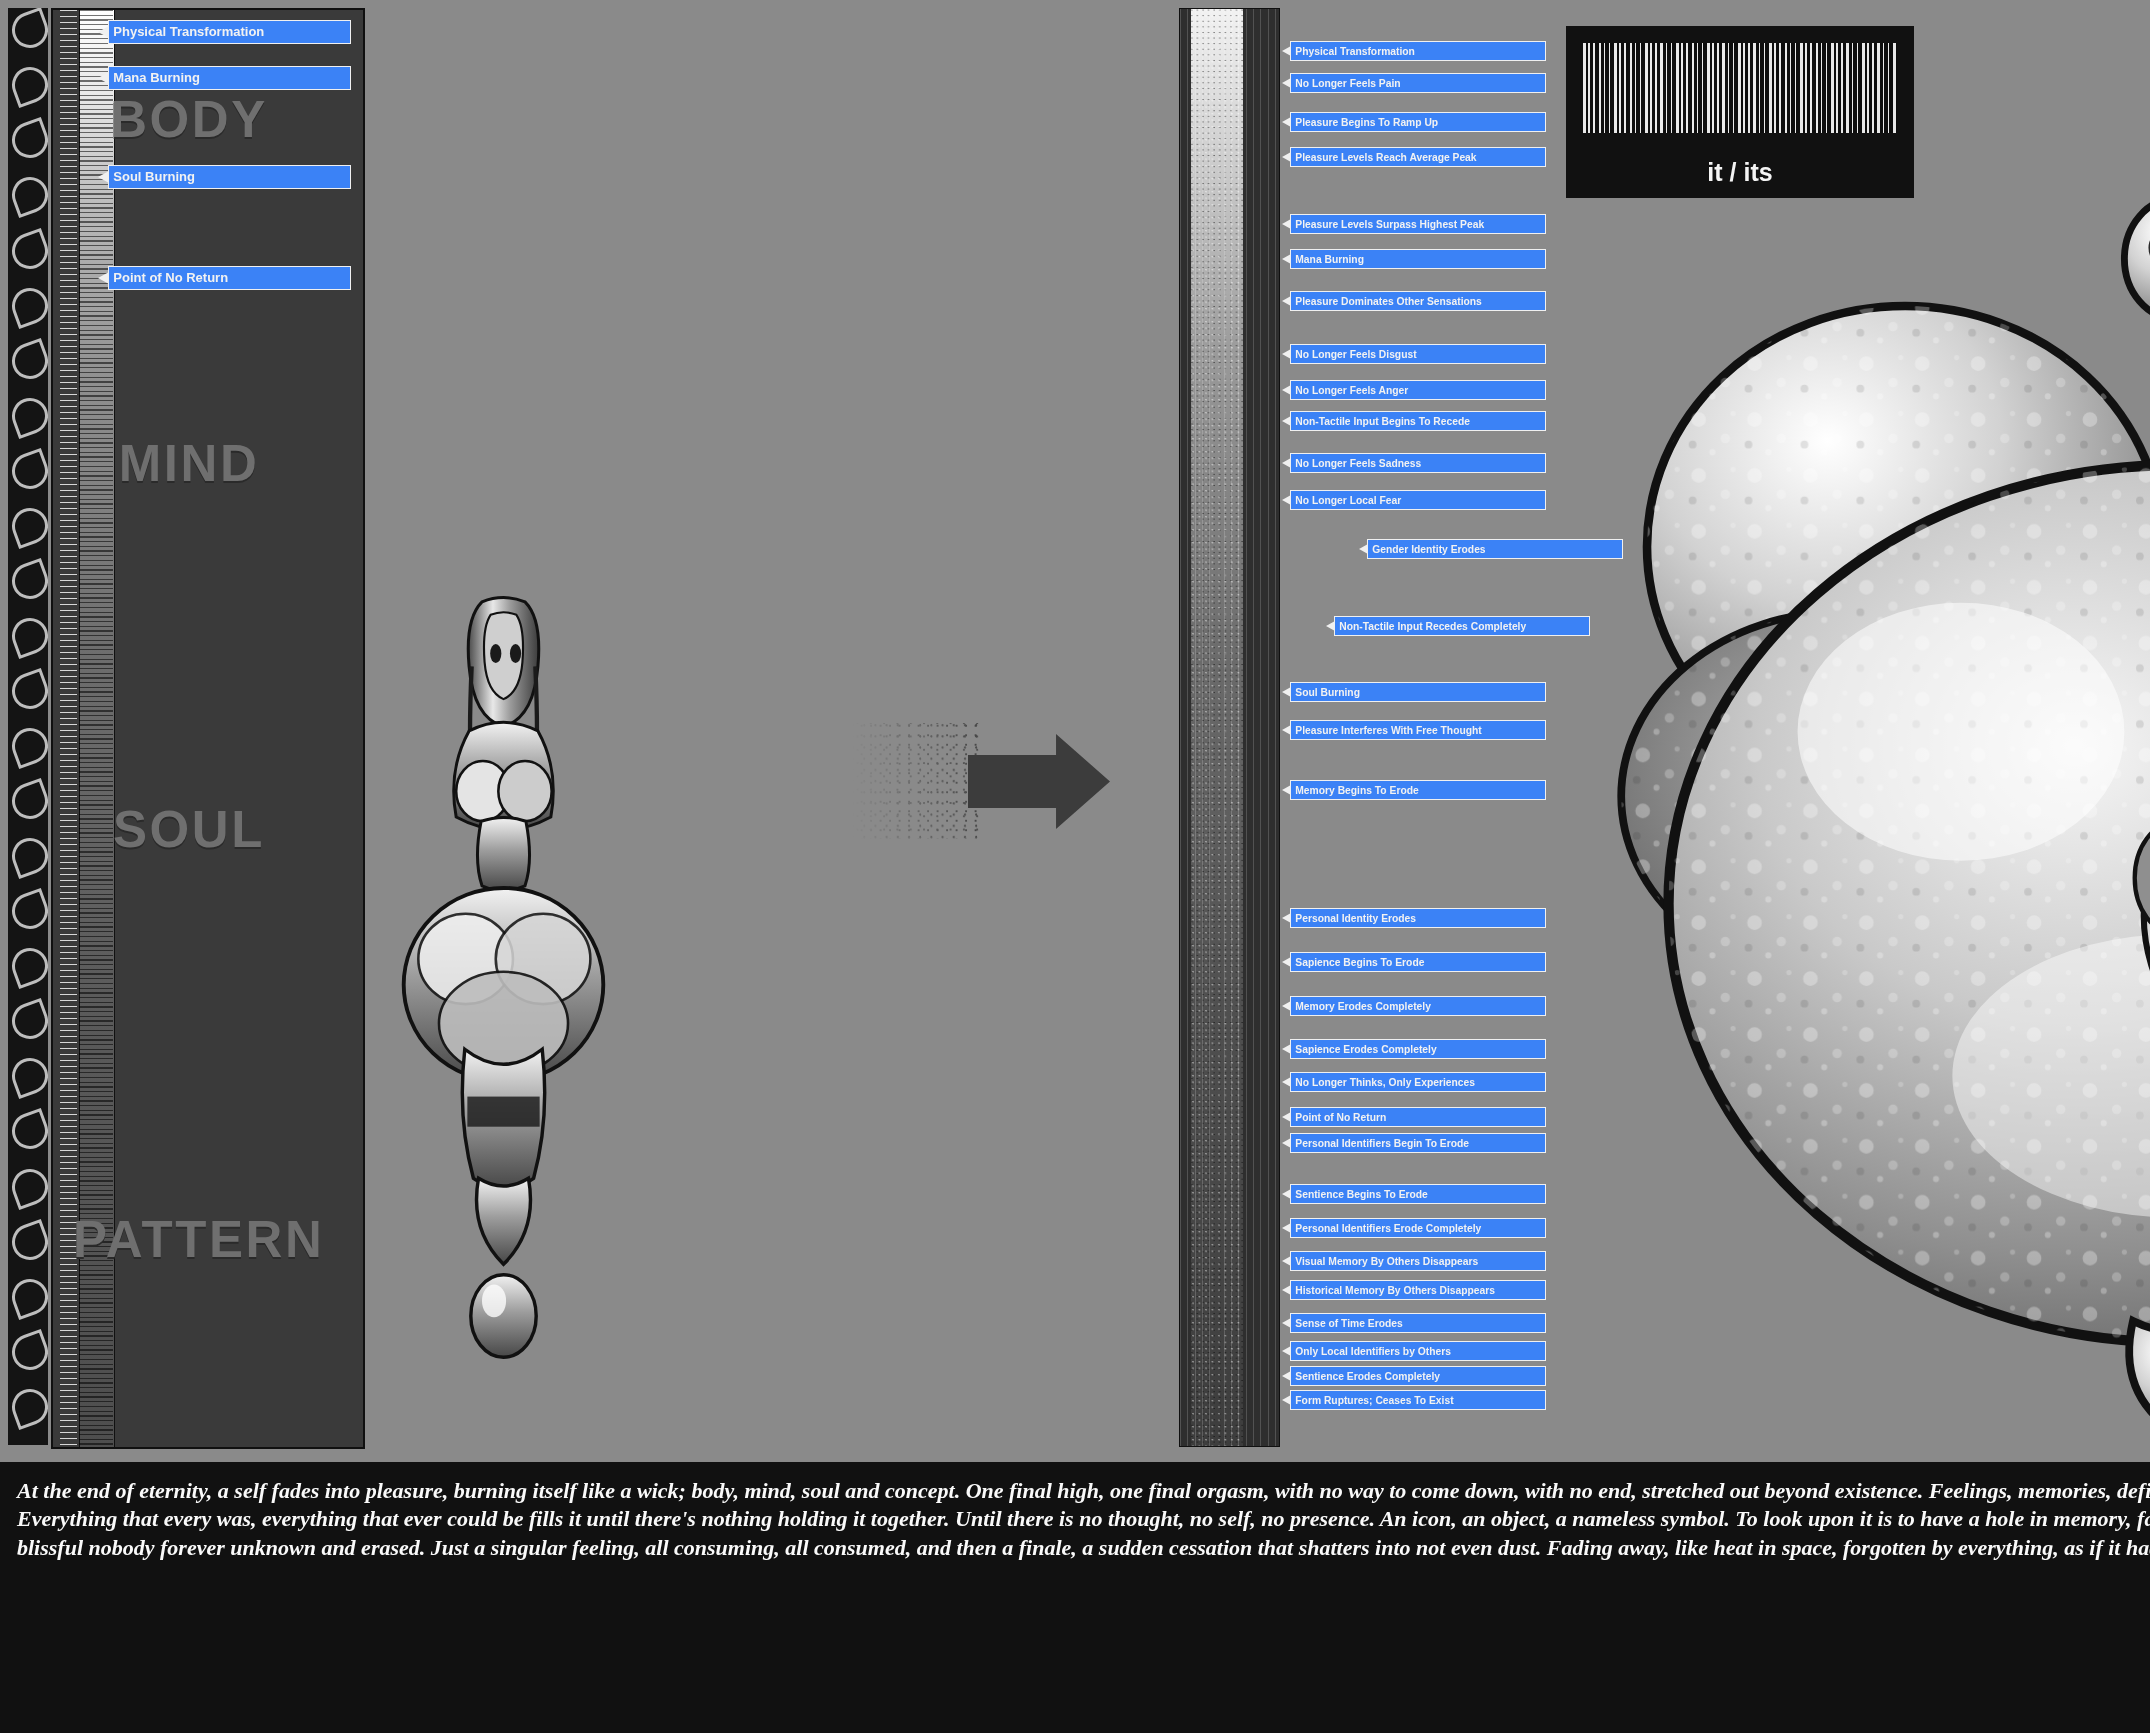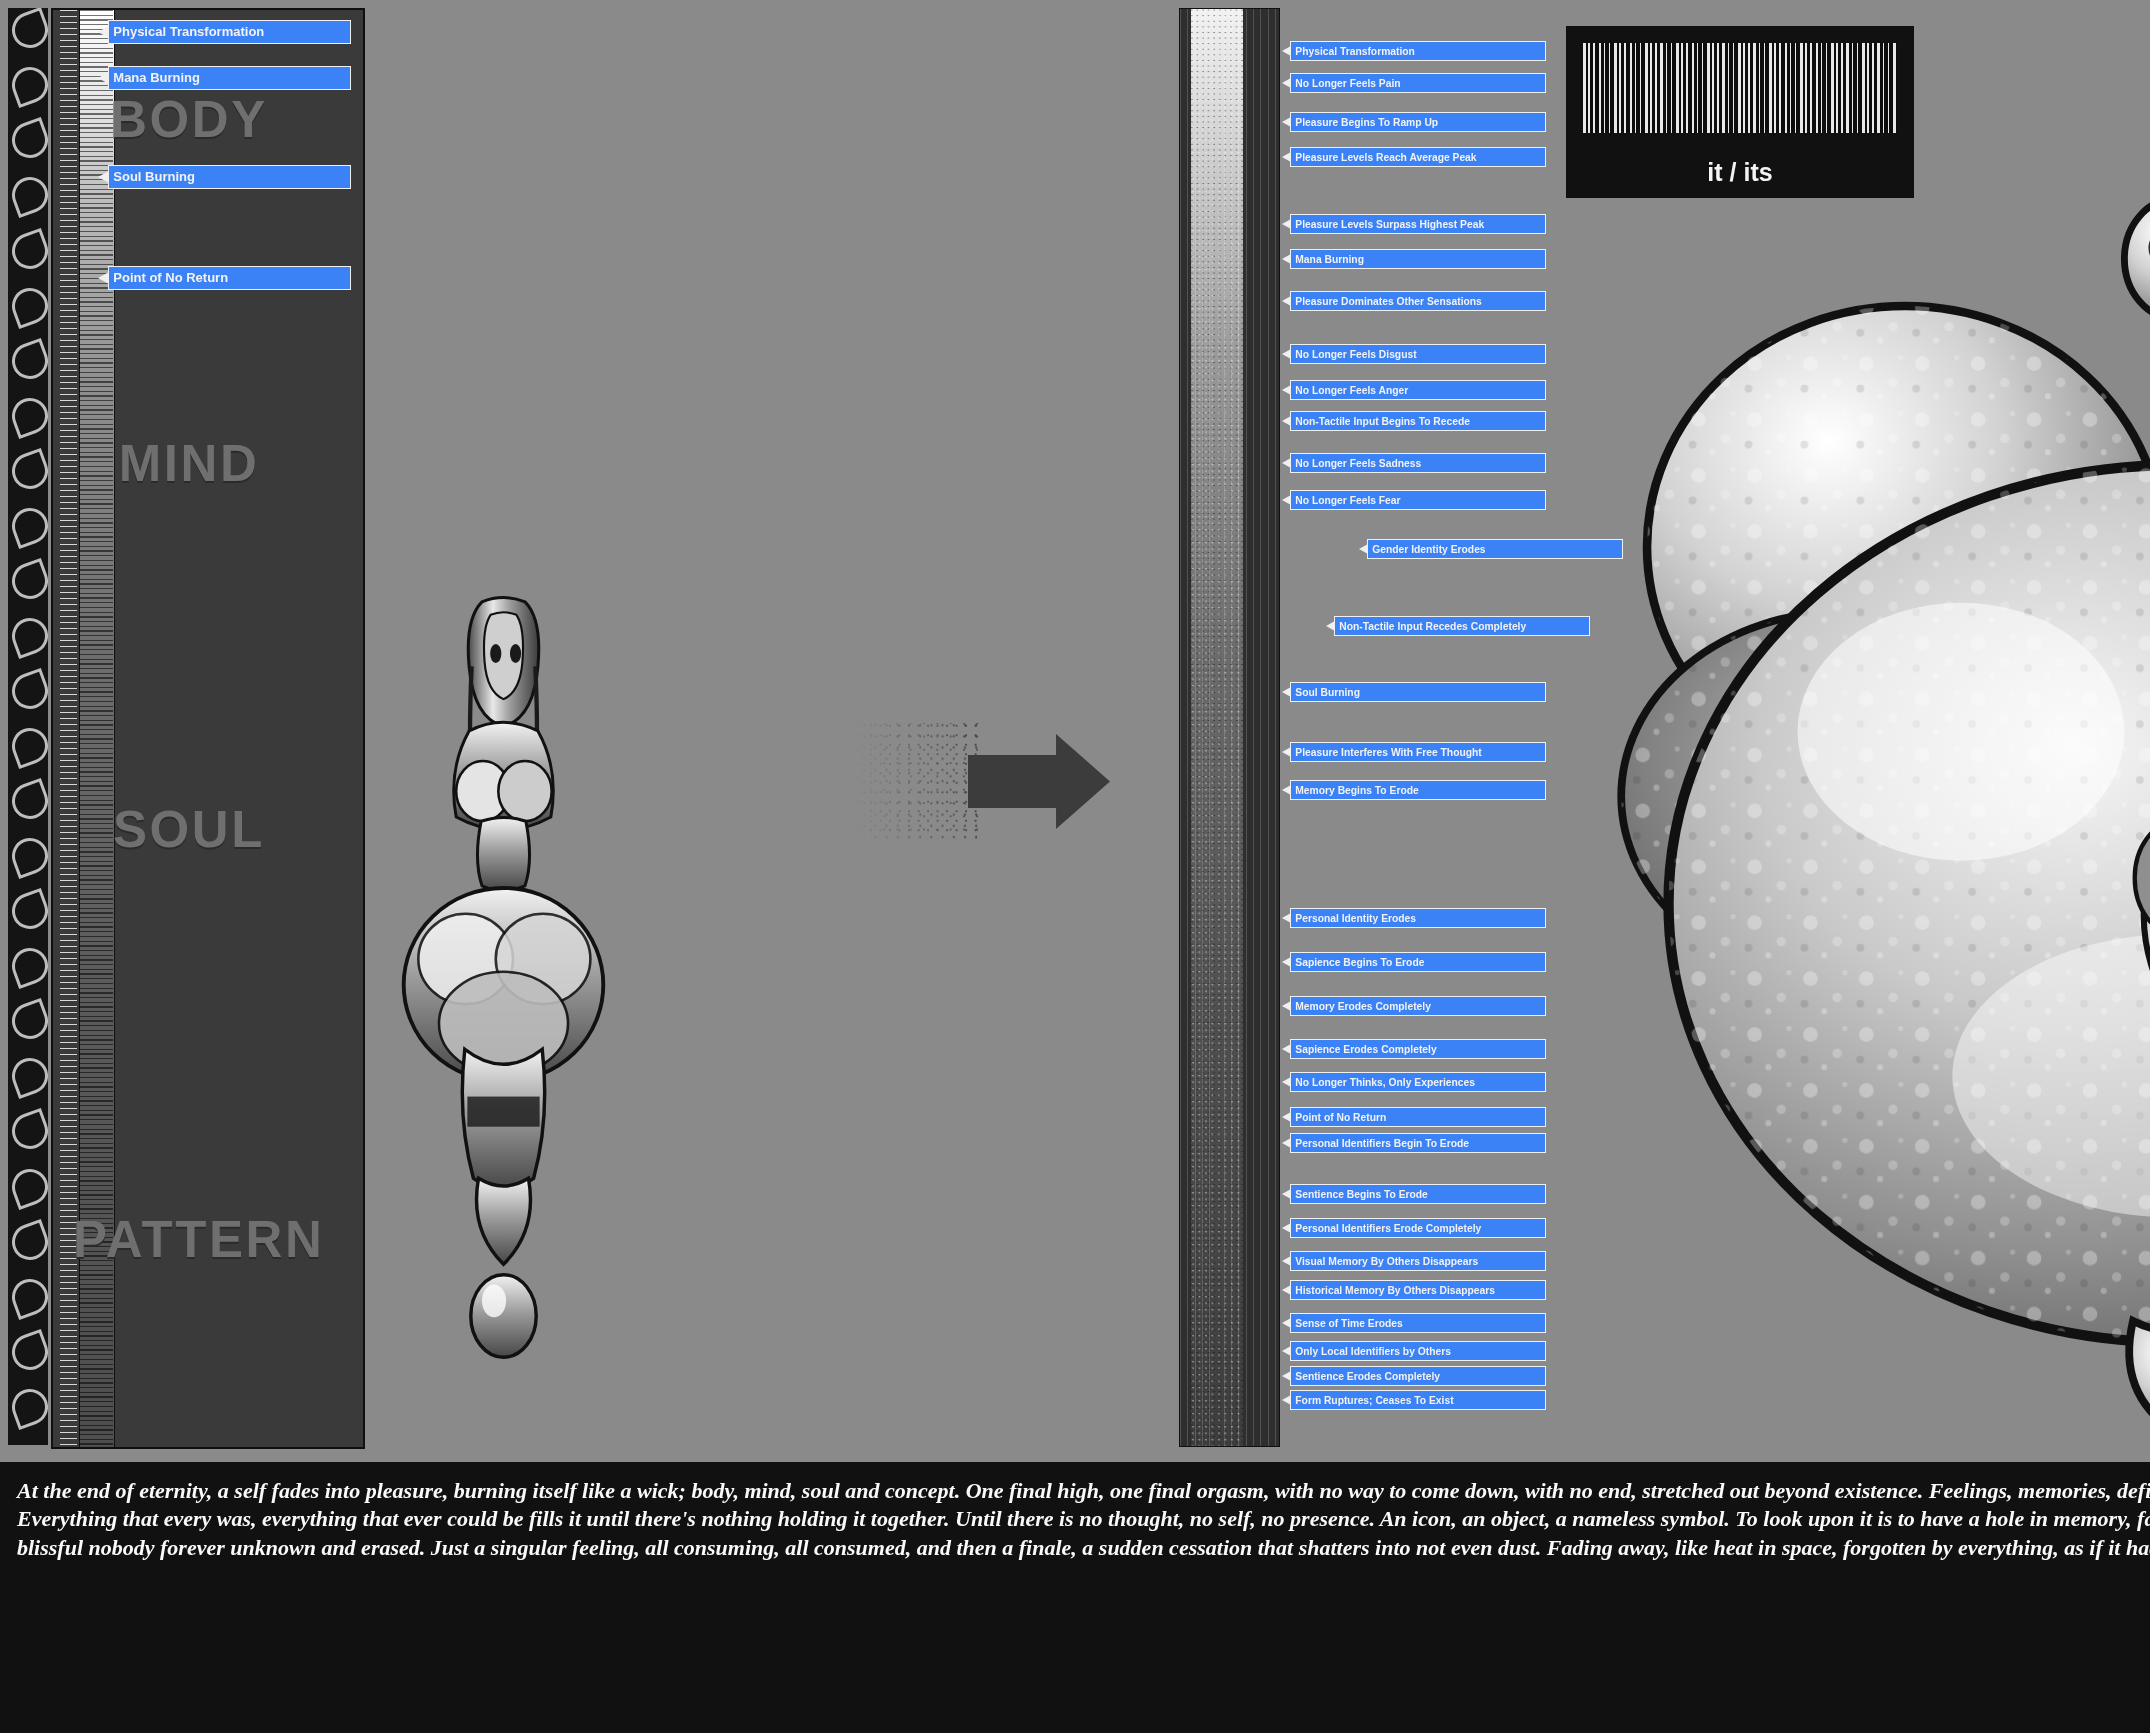--- a/index.html
+++ b/index.html
@@ -301,35 +301,35 @@
       <div class="tag sm" style="left: 1290px; top: 411px; width: 254px;">
         <div class="notch" style="border-top-width: 5.6px; border-bottom-width: 5.6px; border-right-width: 9.5px; left: -9.5px;"></div>
         <span class="txt">Non-Tactile Input Begins To Recede</span>
       </div>
       <div class="tag sm" style="left: 1290px; top: 453px; width: 254px;">
         <div class="notch" style="border-top-width: 5.6px; border-bottom-width: 5.6px; border-right-width: 9.5px; left: -9.5px;"></div>
         <span class="txt">No Longer Feels Sadness</span>
       </div>
       <div class="tag sm" style="left: 1290px; top: 490px; width: 254px;">
         <div class="notch" style="border-top-width: 5.6px; border-bottom-width: 5.6px; border-right-width: 9.5px; left: -9.5px;"></div>
-        <span class="txt">No Longer Feels Fear</span>
+        <span class="txt">No Longer Local Fear</span>
       </div>
       <div class="tag sm" style="left: 1367px; top: 539px; width: 254px;">
         <div class="notch" style="border-top-width: 5.6px; border-bottom-width: 5.6px; border-right-width: 9.5px; left: -9.5px;"></div>
         <span class="txt">Gender Identity Erodes</span>
       </div>
       <div class="tag sm" style="left: 1334px; top: 616px; width: 254px;">
         <div class="notch" style="border-top-width: 5.6px; border-bottom-width: 5.6px; border-right-width: 9.5px; left: -9.5px;"></div>
         <span class="txt">Non-Tactile Input Recedes Completely</span>
       </div>
       <div class="tag sm" style="left: 1290px; top: 682px; width: 254px;">
         <div class="notch" style="border-top-width: 5.6px; border-bottom-width: 5.6px; border-right-width: 9.5px; left: -9.5px;"></div>
         <span class="txt">Soul Burning</span>
       </div>
-      <div class="tag sm" style="left: 1290px; top: 720px; width: 254px; margin-top: 22px;">
+      <div class="tag sm" style="left: 1290px; top: 720px; width: 254px;">
         <div class="notch" style="border-top-width: 5.6px; border-bottom-width: 5.6px; border-right-width: 9.5px; left: -9.5px;"></div>
         <span class="txt">Pleasure Interferes With Free Thought</span>
       </div>
       <div class="tag sm" style="left: 1290px; top: 780px; width: 254px;">
         <div class="notch" style="border-top-width: 5.6px; border-bottom-width: 5.6px; border-right-width: 9.5px; left: -9.5px;"></div>
         <span class="txt">Memory Begins To Erode</span>
       </div>
       <div class="tag sm" style="left: 1290px; top: 908px; width: 254px;">
         <div class="notch" style="border-top-width: 5.6px; border-bottom-width: 5.6px; border-right-width: 9.5px; left: -9.5px;"></div>
         <span class="txt">Personal Identity Erodes</span>

